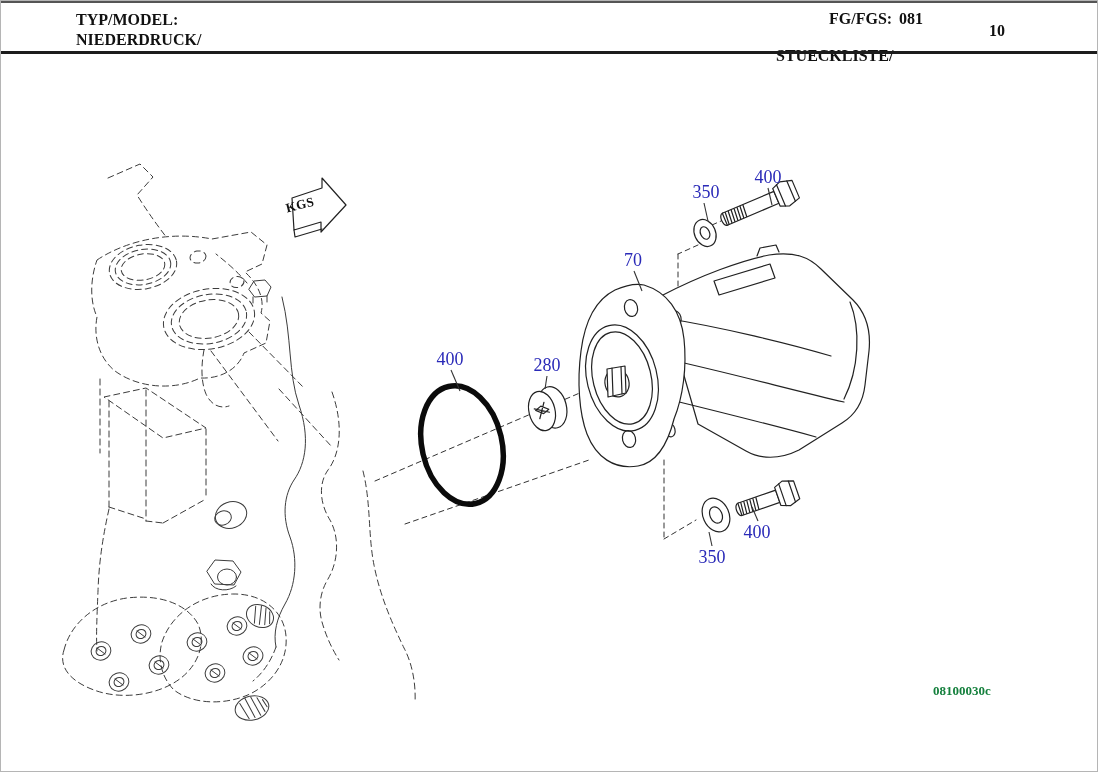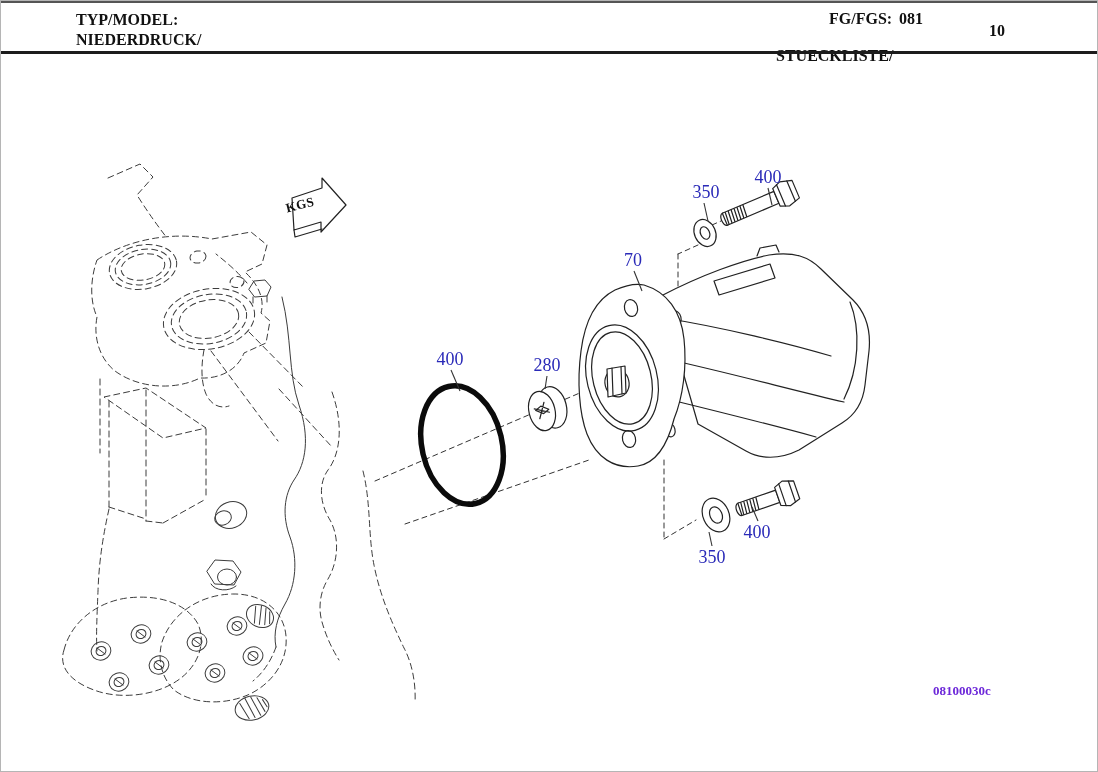--- a/index.html
+++ b/index.html
@@ -21,21 +21,21 @@
   svg.drawing{position:absolute;left:0;top:0;width:1098px;height:772px;}
   .callout{
     position:absolute;transform:translate(-50%,-50%);
     color:var(--callout,#2a2ab8);font-size:18px;line-height:18px;font-weight:400;
     cursor:pointer;white-space:nowrap;
   }
   .flag-label{
     position:absolute;left:299px;top:204px;transform:translate(-50%,-50%) rotate(-14deg);
     font-size:13px;font-weight:bold;letter-spacing:.5px;color:#111;
   }
-  .drawing-number{position:absolute;left:932px;top:682px;font-size:13px;font-weight:bold;color:#6d28d9;}
+  .drawing-number{position:absolute;left:932px;top:682px;font-size:13px;font-weight:bold;color:#15803d;}
   
   .d{stroke:#3c3c3c;stroke-width:1;fill:none;stroke-dasharray:6 4;stroke-linecap:round;stroke-linejoin:round;}
   .s{stroke:#3c3c3c;stroke-width:1;fill:none;stroke-linecap:round;stroke-linejoin:round;}
   .d2{stroke:#333;stroke-width:1;fill:none;stroke-dasharray:5 4;stroke-linecap:round;}
   .p{stroke:#222;stroke-width:1.2;fill:none;stroke-linecap:round;stroke-linejoin:round;}
   .pw{stroke:#222;stroke-width:1.2;fill:#fff;stroke-linecap:round;stroke-linejoin:round;}
   .lead{stroke:#333;stroke-width:1.1;fill:none;}
   .oring{stroke:#0b0b0b;stroke-width:5.5;fill:none;}
 </style>
 </head>

